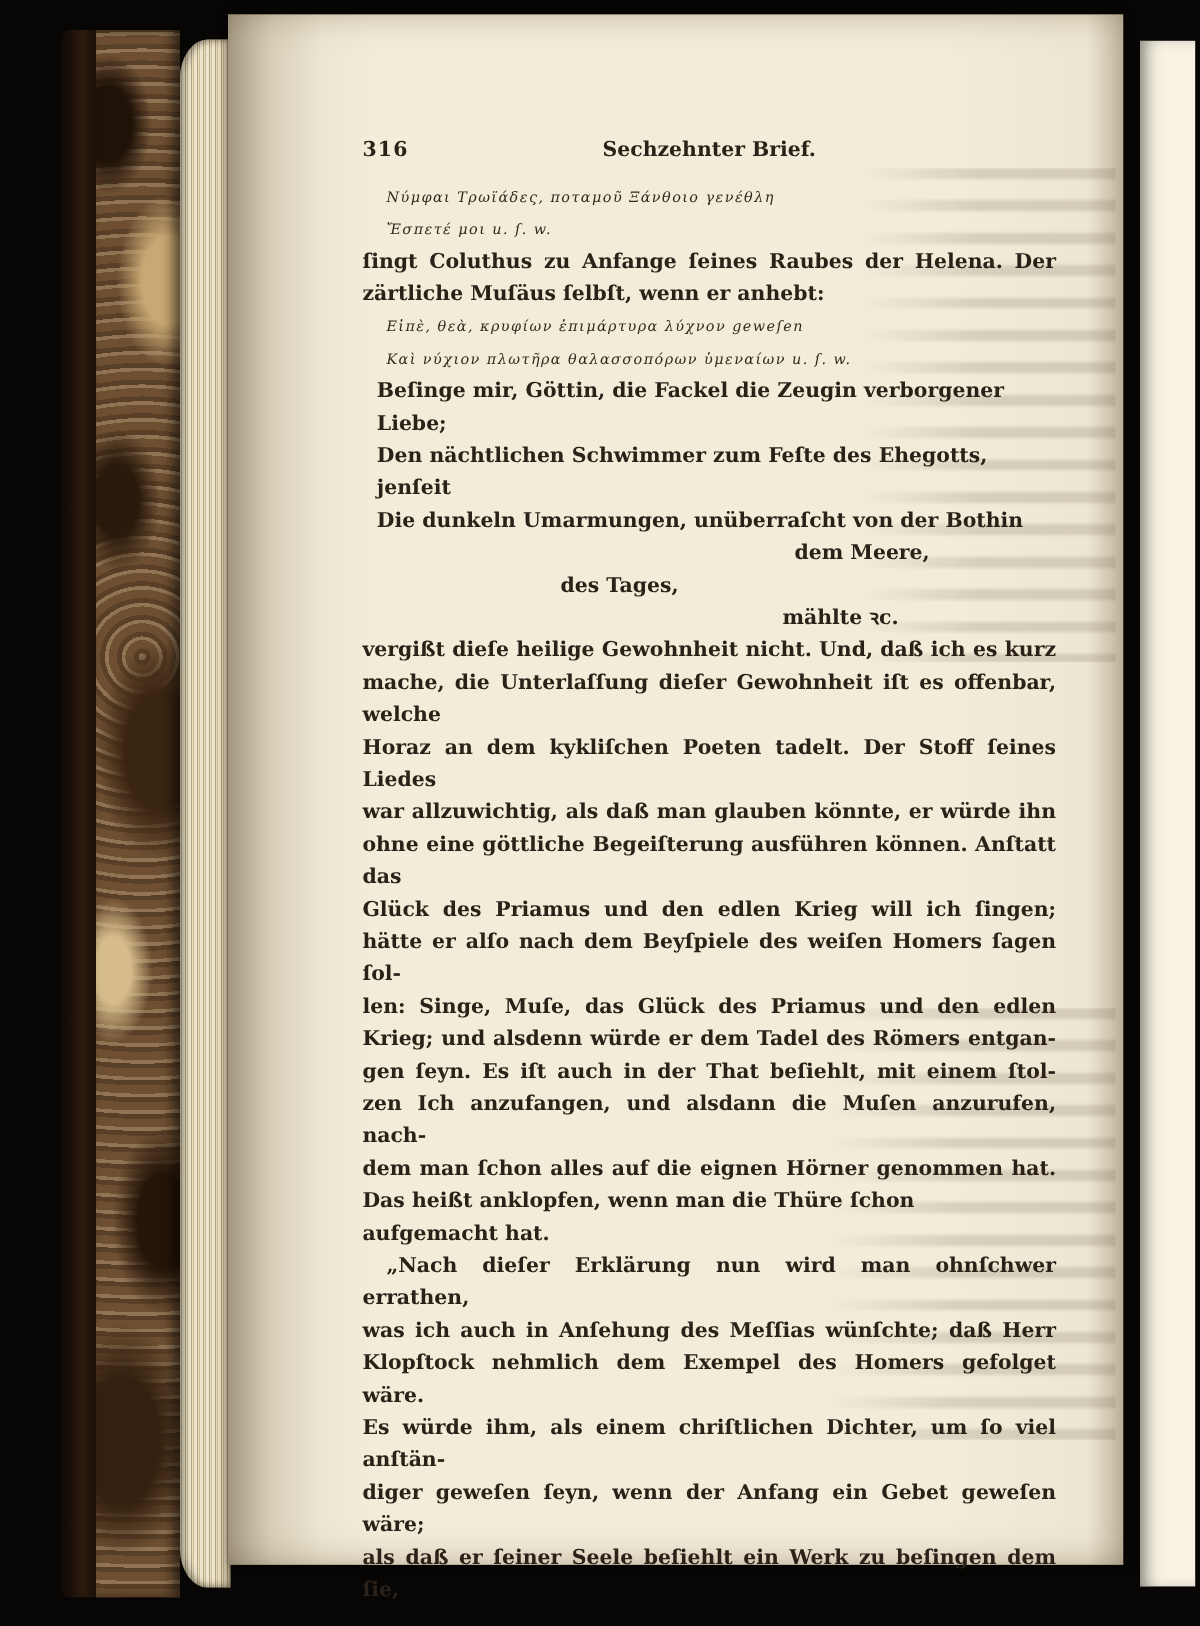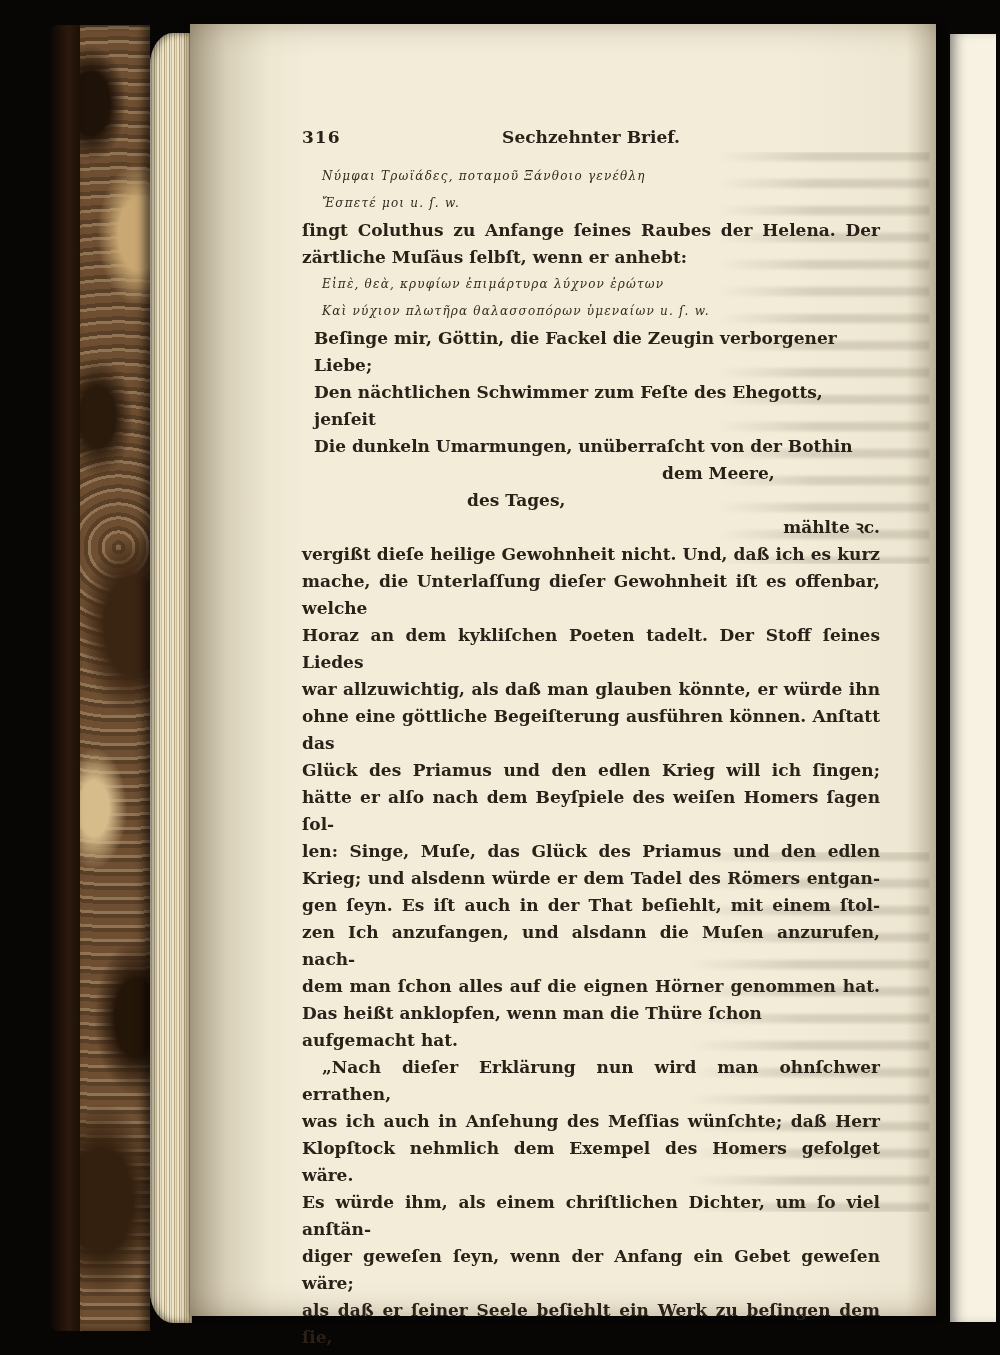--- a/index.html
+++ b/index.html
@@ -20,21 +20,21 @@
             radial-gradient(ellipse 60px 110px at 20% 60%, #d6bc8b 0 25%, transparent 55%),
             radial-gradient(ellipse 70px 130px at 80% 76%, #241509 0 30%, transparent 60%),
             radial-gradient(ellipse 90px 150px at 30% 90%, #33200f 0 35%, transparent 65%),
             repeating-radial-gradient(circle at 55% 40%, rgba(232,212,172,.28) 0 3px, rgba(38,24,11,.28) 3px 7px, transparent 7px 14px);
           box-shadow:inset -6px 0 10px rgba(0,0,0,.55);}
   .edges{position:absolute;left:150px;top:33px;width:42px;height:1290px;
          background:repeating-linear-gradient(90deg,#e9dfc2 0 1px,#cdbd97 1px 2px,#efe7cd 2px 4px,#b4a582 4px 5px);
          border-radius:55% 0 0 55% / 2.5% 0 0 2.5%;
          box-shadow:inset -5px 0 8px rgba(70,50,25,.45), inset 4px 0 6px rgba(0,0,0,.35);}
 
-  .page{position:absolute;left:190px;top:24px;width:746px;height:1292px;
+  .page{position:absolute;left:190px;top:12px;width:746px;height:1292px;
         background:linear-gradient(90deg,#d9d1b8 0,#e9e2cb 36px,#f2ecd9 120px,#f2ecd9 600px,#ece5d0 100%);
         box-shadow:inset 0 14px 30px -18px rgba(110,90,60,.5), inset 0 -16px 30px -18px rgba(110,90,60,.5),
                    2px 0 6px rgba(0,0,0,.6);}
   .gutter-shadow{position:absolute;left:0;top:0;width:80px;height:100%;
         background:linear-gradient(90deg,rgba(60,40,20,.30),rgba(60,40,20,.10) 45%,transparent);}
   .fore-shadow{position:absolute;right:0;top:0;width:30px;height:100%;
         background:linear-gradient(270deg,rgba(90,70,45,.28),transparent);}
   .bleed{position:absolute;background:repeating-linear-gradient(180deg,rgba(110,100,78,.20) 0 9px,transparent 9px 27px);
          filter:blur(1.4px);
          -webkit-mask-image:linear-gradient(90deg,transparent,#000 45%);
@@ -50,21 +50,21 @@
         font-size:17px;line-height:27px;color:#2b2118;}
   .hdr{position:relative;display:block;text-align:center;font-weight:bold;margin-bottom:12px;}
   .pagenum{position:absolute;left:0;top:0;font-weight:bold;letter-spacing:1px;}
   .line{white-space:normal;}
   .de{font-weight:bold;}
   .just{text-align:justify;text-align-last:justify;}
   .gk{font-style:italic;font-size:12px;letter-spacing:1.2px;margin-left:20px;color:#332a1e;}
   .ind-sm{margin-left:12px;}
   .ind-meere{margin-left:360px;}
   .ind-tages{margin-left:165px;}
-  .ind-maehlte{margin-left:350px;text-align:right;}
+  .ind-maehlte{margin-left:350px;}
   .ind-par{text-indent:20px;}
 </style>
 </head>
 <body>
 
 <div class="scan">
 
   <div class="spine"></div>
   <div class="marble"></div>
   <div class="edges"></div>
@@ -81,21 +81,21 @@
         <span class="pagenum">316</span>
         <span>Sechzehnter Brief.</span>
       </div>
 
       <div class="line gk">Νύμφαι Τρωϊάδες, ποταμοῦ Ξάνθοιο γενέθλη</div>
       <div class="line gk">Ἔσπετέ μοι u. ſ. w.</div>
 
       <div class="line de just">ſingt Coluthus zu Anfange ſeines Raubes der Helena.  Der</div>
       <div class="line de">zärtliche Muſäus ſelbſt, wenn er anhebt:</div>
 
-      <div class="line gk">Εἰπὲ, θεὰ, κρυφίων ἐπιμάρτυρα λύχνον ἐρώτων</div>
+      <div class="line gk">Εἰπὲ, θεὰ, κρυφίων ἐπιμάρτυρα λύχνον geweſen</div>
       <div class="line gk">Καὶ νύχιον πλωτῆρα θαλασσοπόρων ὑμεναίων u. ſ. w.</div>
 
       <div class="line de ind-sm">Beſinge mir, Göttin, die Fackel die Zeugin verborgener Liebe;</div>
       <div class="line de ind-sm">Den nächtlichen Schwimmer zum Feſte des Ehegotts, jenſeit</div>
       <div class="line de ind-sm">Die dunkeln Umarmungen, unüberraſcht von der Bothin</div>
       <div class="line de ind-meere">dem Meere,</div>
       <div class="line de ind-tages">des Tages,</div>
       <div class="line de ind-maehlte">mählte ꝛc.</div>
 
       <div class="line de just">vergißt dieſe heilige Gewohnheit nicht.  Und, daß ich es kurz</div>

